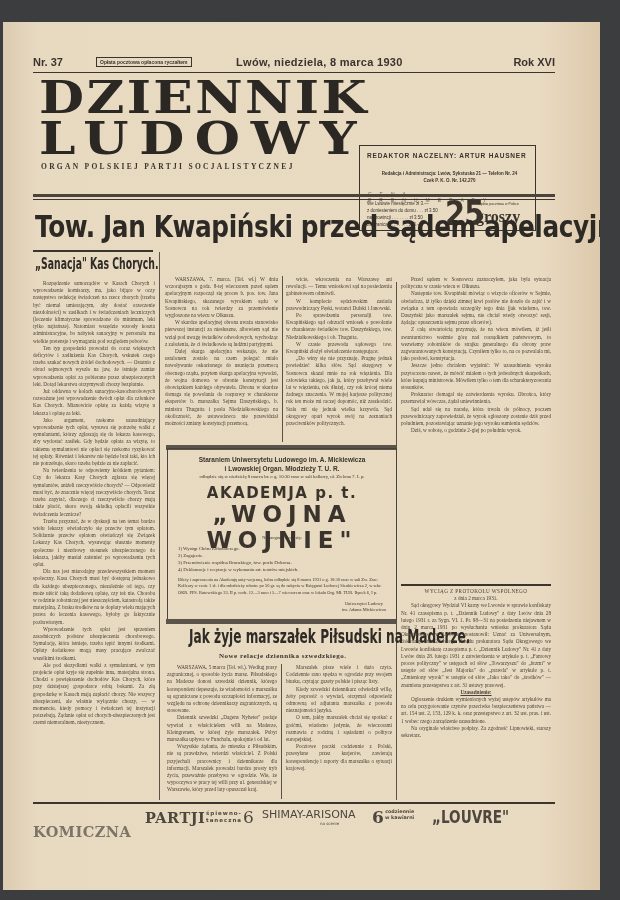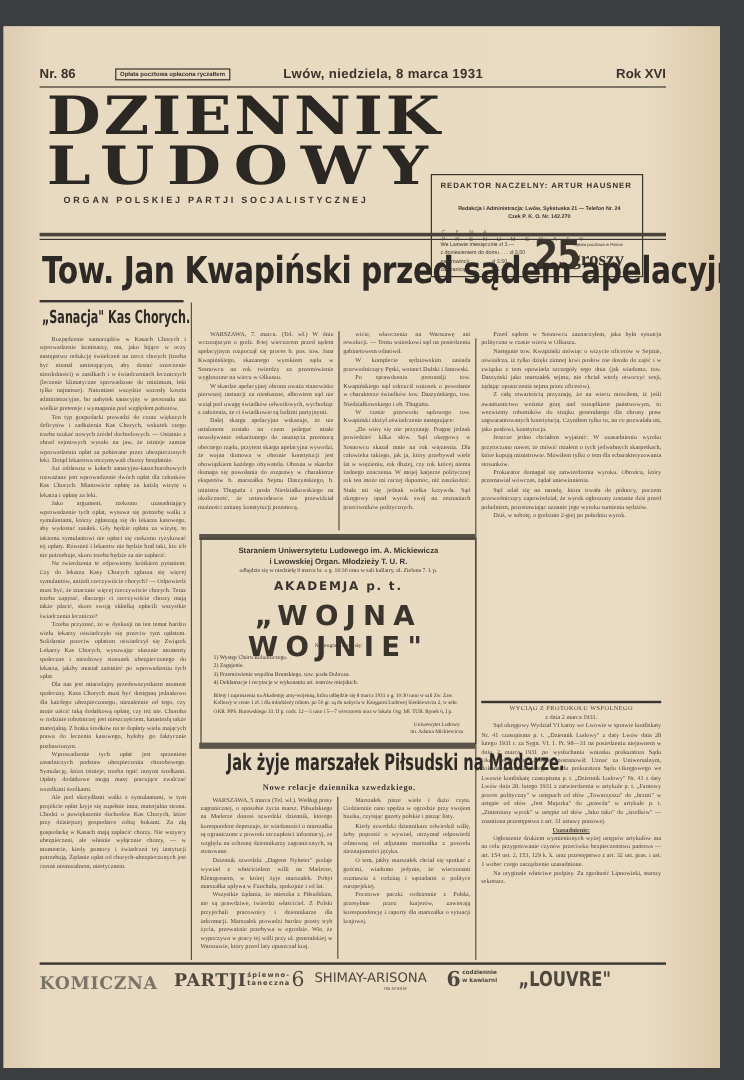--- a/index.html
+++ b/index.html
@@ -24,21 +24,21 @@
     .tagbox { position: absolute; left: 63px; top: 1px; font-size: 5px; border: 1px solid #3a342c; padding: 1px 3px; font-weight: bold; }
     .dateline { position: absolute; left: 203px; top: 0; font-size: 11px; letter-spacing: 0.3px; }
     .rok { position: absolute; right: 0; top: 0; }
 
     .mast1, .mast2 {
       font-family: "DejaVu Serif", serif; font-weight: bold; color: #2b2823;
       position: absolute; letter-spacing: 3px; line-height: 1;
     }
     .mast1 { left: 36px; top: 54px; font-size: 44px; transform: scaleX(1.18); transform-origin: left; letter-spacing: 2px; }
     .mast2 { left: 36px; top: 95px; font-size: 44px; transform: scaleX(1.18); transform-origin: left; letter-spacing: 9px; }
-    .organ { left: 50px; top: 140px; font-family: Liberation Sans, sans-serif; font-weight: bold; font-size: 7.5px; letter-spacing: 2.3px; color: #3a342c; }
+    .organ { left: 38px; top: 140px; font-family: Liberation Serif, serif; font-weight: bold; font-size: 7.5px; letter-spacing: 2.3px; color: #3a342c; }
 
     .infobox { left: 356px; top: 83px; width: 175px; height: 84px; border: 1.5px solid #3a342c; font-family: "Liberation Sans", sans-serif; color: #3a342c; margin-top: 40px; }
     .ib-red { position: absolute; left: 7px; top: 6px; font-size: 6.5px; font-weight: bold; letter-spacing: 0.8px; }
     .ib-adr { position: absolute; left: 7px; top: 24px; font-size: 4.5px; font-weight: bold; width: 165px; text-align: center; line-height: 1.6; }
     .ib-cena { position: absolute; left: 8px; top: 45px; font-size: 5px; letter-spacing: 8px; color: #6b6154; }
     .ib-prices { position: absolute; left: 7px; top: 55px; font-size: 4.5px; line-height: 1.55; width: 80px; }
     .ib-25 { position: absolute; left: 85px; top: 50px; font-size: 34px; font-weight: bold; line-height: 1; letter-spacing: -1px; font-family: "DejaVu Sans", sans-serif; transform: scaleX(0.85); transform-origin: left; }
     .ib-small { position: absolute; left: 118px; top: 56px; font-size: 3.5px; }
     .ib-groszy { position: absolute; left: 116px; top: 62px; font-size: 16px; font-weight: bold; font-family: Liberation Serif, serif; text-align: center; }
 
@@ -47,50 +47,50 @@
     .left-title { left: 32px; top: 233px; font-family: "DejaVu Sans", sans-serif; font-size: 15px; font-weight: bold; transform: scaleX(0.62); transform-origin: left; white-space: nowrap; }
 
     .col { position: absolute; font-size: 5.2px; line-height: 7.2px; text-align: justify; color: #4a433a; }
     .col p { margin: 0; text-indent: 10px; }
 
     .vrule { position: absolute; width: 1px; background: #5a5247; }
 
     .ann { left: 164px; top: 426px; width: 228px; height: 170px; border: 1px solid #4a433a; font-family: "Liberation Sans", sans-serif; color: #3a342c; }
     .ann-h1 { position: absolute; left: 0; top: 6px; width: 228px; text-align: center; font-size: 6.5px; font-weight: bold; line-height: 9px; }
     .ann-l3 { position: absolute; left: 0; top: 25px; width: 228px; text-align: center; font-size: 4.8px; font-family: "Liberation Serif", serif; }
-    .ann-ak { position: absolute; left: 0; top: 35px; width: 228px; text-align: center; font-size: 10px; font-weight: bold; letter-spacing: 1.5px; font-family: "DejaVu Sans", sans-serif; }
+    .ann-ak { position: absolute; left: 0; top: 35px; width: 228px; text-align: center; font-size: 15px; font-weight: bold; letter-spacing: 1.5px; font-family: "DejaVu Sans", sans-serif; }
     .ann-wojna { position: absolute; left: 0; top: 52px; width: 228px; text-align: center; font-size: 23px; font-weight: bold; letter-spacing: 6px; font-family: "DejaVu Sans", sans-serif; }
     .ann-prog { position: absolute; left: 0; top: 86px; width: 228px; text-align: center; font-size: 4.5px; font-family: "Liberation Serif", serif; }
     .ann-list { position: absolute; left: 10px; top: 96px; font-size: 4.8px; line-height: 7px; font-family: "Liberation Serif", serif; }
     .ann-body { position: absolute; left: 10px; top: 128px; width: 212px; font-size: 4.4px; line-height: 6.3px; font-family: "Liberation Serif", serif; }
     .ann-sign { position: absolute; right: 10px; top: 152px; font-size: 4.5px; line-height: 6px; text-align: center; font-family: "Liberation Serif", serif; }
 
     .pil-title { left: 186px; top: 603px; font-family: "DejaVu Sans", sans-serif; font-size: 19px; font-weight: bold; transform: scaleX(0.64); transform-origin: left; white-space: nowrap; color: #2e2a25; }
     .pil-sub { left: 216px; top: 630px; font-family: Liberation Serif, serif; font-size: 7px; font-weight: bold; letter-spacing: 0.5px; color: #3a342c; }
 
     .footer-ad { left: 30px; top: 785px; width: 530px; height: 22px; font-family: "DejaVu Sans", sans-serif; color: #4d473e; white-space: nowrap; }
-    .fa-kom { position: absolute; left: 0; top: 4px; font-family: "DejaVu Serif", serif; font-size: 14.5px; font-weight: bold; letter-spacing: 0.5px; color: #7d7468; }
+    .fa-kom { position: absolute; left: 0; top: 16px; font-family: "DejaVu Serif", serif; font-size: 14.5px; font-weight: bold; letter-spacing: 0.5px; color: #7d7468; }
     .fa-rew { position: absolute; left: 112px; top: 2px; font-family: "DejaVu Serif", serif; font-size: 14.5px; font-weight: bold; letter-spacing: 0.5px; }
     .fa-sp { position: absolute; left: 173px; top: 3px; font-size: 5.5px; font-weight: bold; line-height: 6.5px; letter-spacing: 1px; }
     .fa-6a { position: absolute; left: 210px; top: 0; font-size: 17px; font-family: "DejaVu Serif", serif; }
     .fa-shi { position: absolute; left: 229px; top: 1px; font-size: 11px; font-weight: normal; }
     .fa-ws { position: absolute; left: 287px; top: 14px; font-size: 4px; }
     .fa-6b { position: absolute; left: 339px; top: 0; font-size: 17px; font-weight: bold; font-family: "DejaVu Serif", serif; }
     .fa-cod { position: absolute; left: 352px; top: 2px; font-size: 4.8px; font-weight: bold; line-height: 6px; text-align: center; }
     .fa-louvre { position: absolute; left: 399px; top: 0; font-size: 17px; font-weight: bold; transform: scaleX(0.8); transform-origin: left; }
   </style>
 </head>
 <body>
 
 <div class="page">
 
   <div class="abs topline">
-    <span class="nr">Nr. 86</span>
+    <span class="nr">Nr. 37</span>
     <span class="tagbox">Opłata pocztowa opłacona ryczałtem</span>
-    <span class="dateline">Lwów, niedziela, 8 marca 1931</span>
+    <span class="dateline">Lwów, niedziela, 8 marca 1930</span>
     <span class="rok">Rok XVI</span>
   </div>
   <div class="hr" style="left:30px;top:50px;width:522px;height:1px;"></div>
 
   <div class="mast1">DZIENNIK</div>
   <div class="mast2">LUDOWY</div>
   <div class="abs organ">ORGAN POLSKIEJ PARTJI SOCJALISTYCZNEJ</div>
 
   <div class="abs infobox">
     <div class="ib-red">REDAKTOR NACZELNY: ARTUR HAUSNER</div>

